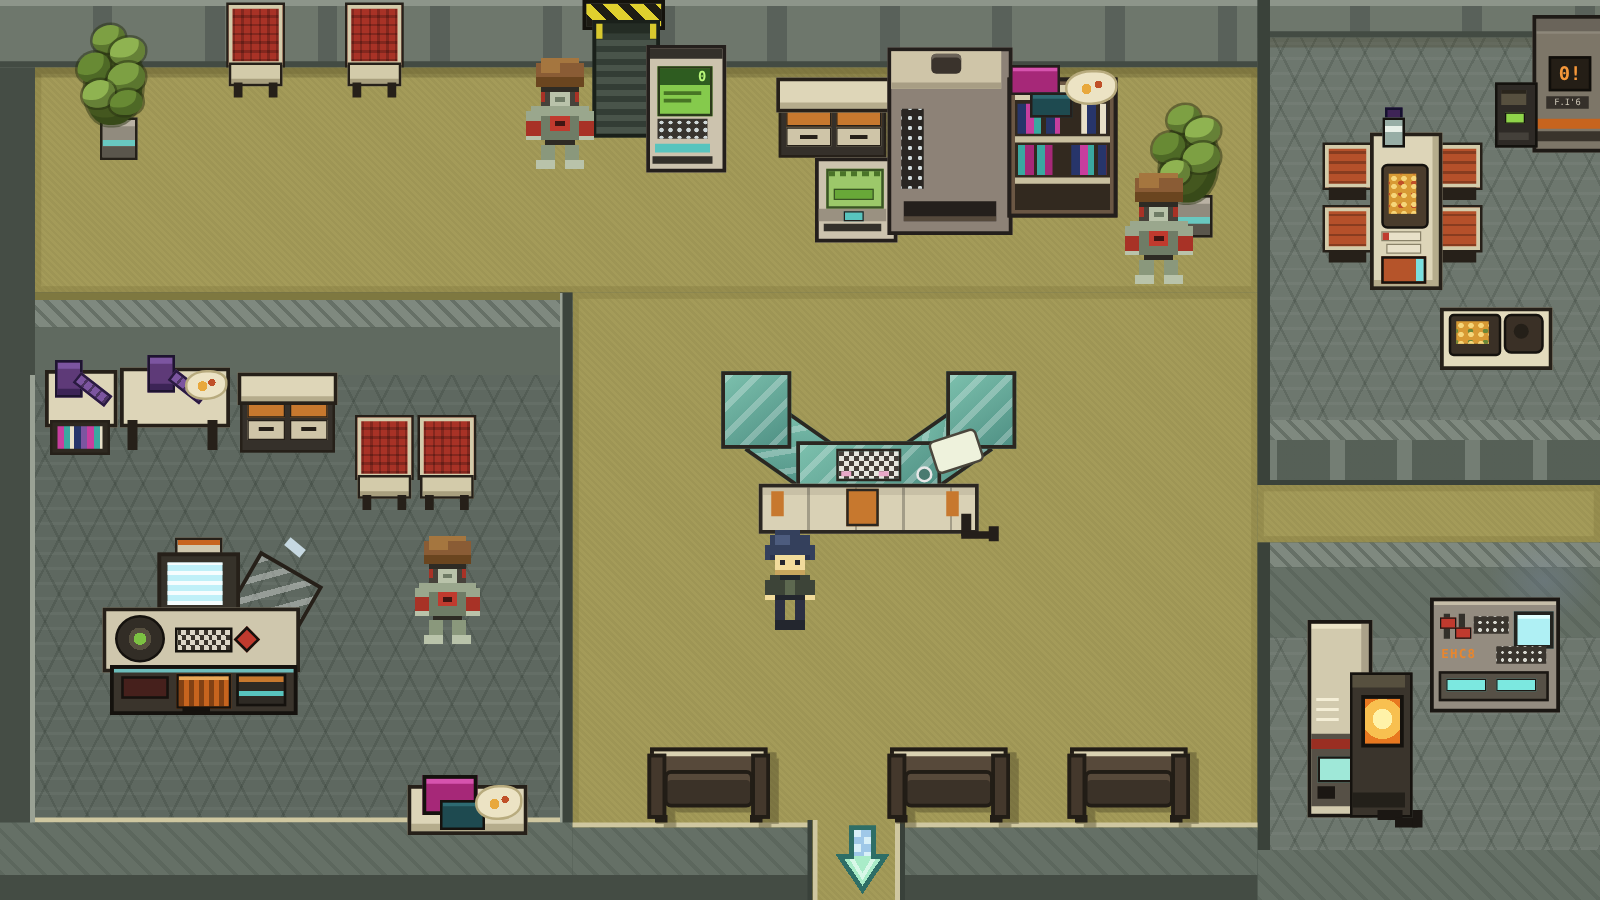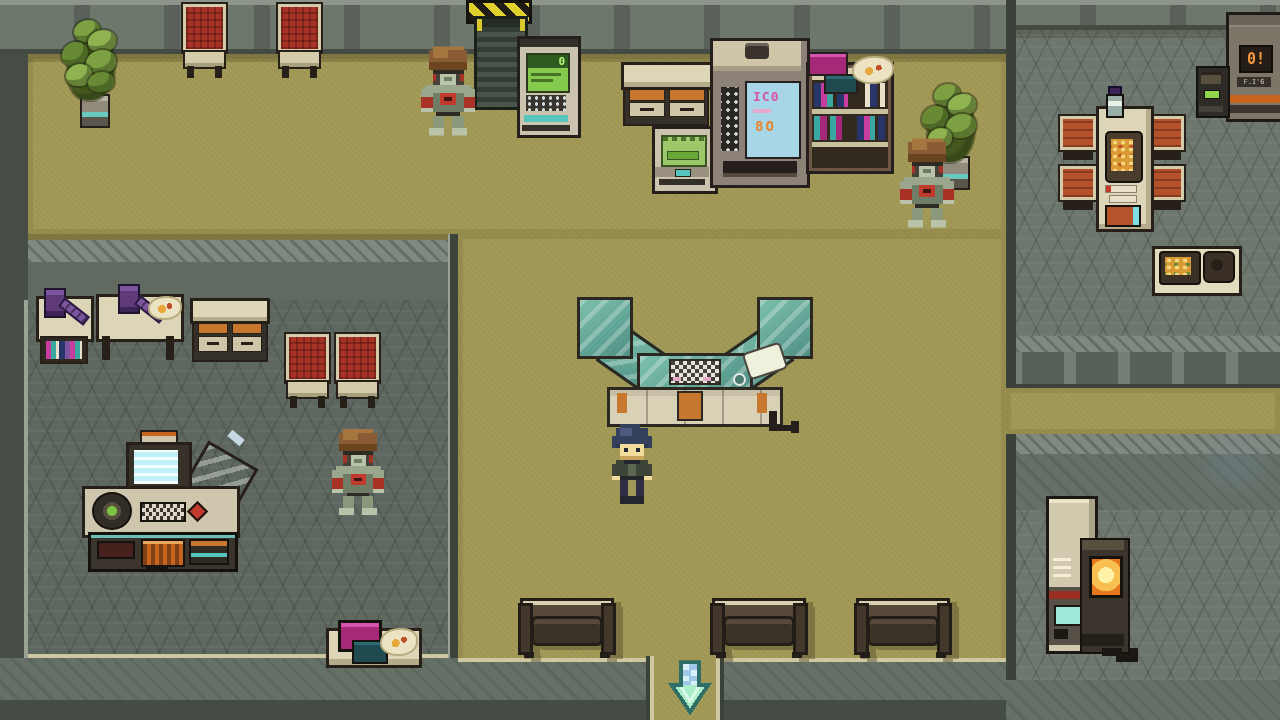--- a/index.html
+++ b/index.html
@@ -217,25 +217,20 @@
     <div class="abs" style="left:0;top:38px;width:54px;height:10px;background:#9a9181">
       <div class="abs" style="left:20px;top:2px;width:14px;height:6px;background:#58c4be;border:1px solid #241f1c"></div>
     </div>
     <div class="abs" style="left:4px;top:50px;width:46px;height:6px;background:#33302a"></div>
   </div>
 
   <div class="abs" style="left:710px;top:38px;width:94px;height:144px;background:#8d8277;border:3px solid #241f1c" title="Vending machine">
     <div class="abs" style="left:0;top:0;width:88px;height:30px;background:#cfc5a8;box-shadow:inset 0 -5px 0 #a89e84"></div>
     <div class="abs" style="left:32px;top:2px;width:24px;height:16px;background:#3a332c;border-radius:4px;box-shadow:inset 0 3px 0 #6a6258"></div>
     <div class="abs" style="left:8px;top:46px;width:18px;height:64px;background:#2a2622;background-image:radial-gradient(circle,#cfd8d8 0 1.5px,transparent 2px);background-size:8px 8px;background-position:3px 3px"></div>
-    <div class="abs" style="left:32px;top:40px;width:52px;height:74px;background:#a7d6e6;border:2px solid #241f1c">
-      <div class="pixeltxt" style="margin:7px 0 0 6px;color:#d653ae;font-size:13px;font-weight:bold;letter-spacing:1px">IC0</div>
-      <div class="abs" style="left:6px;top:26px;width:18px;height:4px;background:#e8a8cc"></div>
-      <div class="pixeltxt" style="margin:16px 0 0 8px;color:#e8832e;font-size:14px;font-weight:bold;letter-spacing:2px">8O</div>
-    </div>
     <div class="abs" style="left:10px;top:120px;width:74px;height:16px;background:#241f1c;box-shadow:inset 0 -4px 0 #55493c"></div>
   </div>
 
   <div class="abs" style="left:806px;top:52px;width:88px;height:120px" title="Bookshelf with books and maps">
     <div class="abs" style="left:0;top:10px;width:82px;height:106px;background:#32291f;border:3px solid #241f1c;box-shadow:inset 0 0 0 3px #6b5744">
       <div class="abs" style="left:3px;top:3px;width:76px;height:12px;background:#d8d0b0"></div>
       <div class="abs" style="left:5px;top:18px;width:34px;height:24px;background:repeating-linear-gradient(90deg,#27356a 0 7px,#c73e9e 7px 13px,#3aa8a0 13px 19px,#32291f 19px 23px)"></div>
       <div class="abs" style="left:56px;top:18px;width:20px;height:24px;background:repeating-linear-gradient(90deg,#e8e0c8 0 5px,#27356a 5px 12px,#32291f 12px 15px)"></div>
       <div class="abs" style="left:3px;top:44px;width:76px;height:5px;background:#c9c0a0"></div>
       <div class="abs" style="left:5px;top:51px;width:28px;height:24px;background:repeating-linear-gradient(90deg,#3aa8a0 0 6px,#a62878 6px 13px,#32291f 13px 16px)"></div>
@@ -420,20 +415,34 @@
   </div>
   <div class="abs bench" style="left:854px;top:598px" title="Lobby bench">
     <div class="back"></div>
     <div class="arm" style="left:0"></div>
     <div class="arm" style="right:0"></div>
     <div class="seat"></div>
     <div class="leg" style="left:6px"></div>
     <div class="leg" style="right:6px"></div>
   </div>
 
+  <div class="abs" style="left:1144px;top:478px;width:98px;height:86px;background:#948c80;border:3px solid #1b1713;box-shadow:inset 0 3px 0 #c6bda8" title="Wall control panel">
+    <div class="abs" style="left:8px;top:10px;width:5px;height:20px;background:#33302a"></div>
+    <div class="abs" style="left:5px;top:13px;width:11px;height:7px;background:#c03a2e;border:1px solid #1b1713"></div>
+    <div class="abs" style="left:20px;top:10px;width:5px;height:20px;background:#33302a"></div>
+    <div class="abs" style="left:17px;top:21px;width:11px;height:7px;background:#c03a2e;border:1px solid #1b1713"></div>
+    <div class="abs" style="left:32px;top:12px;width:28px;height:14px;background:#3a352e;background-image:radial-gradient(circle,#d8d8d0 0 1.2px,transparent 1.8px);background-size:6px 6px;background-position:2px 2px"></div>
+    <div class="abs" style="left:64px;top:8px;width:26px;height:24px;background:#aff0f4;border:3px solid #23231f;box-shadow:inset 0 3px 0 #e0ffff"></div>
+    <div class="abs pixeltxt" style="left:6px;top:38px;color:#e8862e;font-size:10px;font-weight:bold;letter-spacing:1px">EHC8</div>
+    <div class="abs" style="left:50px;top:36px;width:40px;height:14px;background:#3a352e;background-image:radial-gradient(circle,#d8d8d0 0 1.2px,transparent 1.8px);background-size:6px 6px;background-position:2px 2px"></div>
+    <div class="abs" style="left:4px;top:56px;width:84px;height:20px;background:#565046;border:2px solid #1b1713">
+      <div class="abs" style="left:4px;top:4px;width:30px;height:8px;background:#7ce8e0;border:1px solid #1b1713"></div>
+      <div class="abs" style="left:44px;top:4px;width:30px;height:8px;background:#7ce8e0;border:1px solid #1b1713"></div>
+    </div>
+  </div>
 
   <div class="abs" style="left:1046px;top:496px;width:46px;height:152px;border:3px solid #1b1713;background:#d2caae;box-shadow:inset -6px 0 0 #aaa189,inset 0 4px 0 #ece4c8" title="Utility locker unit">
     <div class="abs" style="left:4px;top:58px;width:18px;height:20px;background:repeating-linear-gradient(0deg,#f4eed6 0 3px,rgba(0,0,0,0) 3px 8px)"></div>
     <div class="abs" style="left:0;top:88px;width:40px;height:58px;background:#565046;background-image:linear-gradient(rgba(0,0,0,0) 0 4px,#9a2e22 4px 12px,rgba(0,0,0,0) 12px)">
       <div class="abs" style="left:5px;top:18px;width:24px;height:17px;background:#9fe8d8;border:2px solid #1b1713"></div>
       <div class="abs" style="left:5px;top:42px;width:14px;height:10px;background:#1b1713"></div>
     </div>
   </div>
   <div class="abs" style="left:1080px;top:538px;width:46px;height:112px;background:#3a342c;border:2px solid #15120e" title="Furnace with orange glow">
     <div class="abs" style="left:0;top:0;width:42px;height:10px;background:#57503f"></div>

